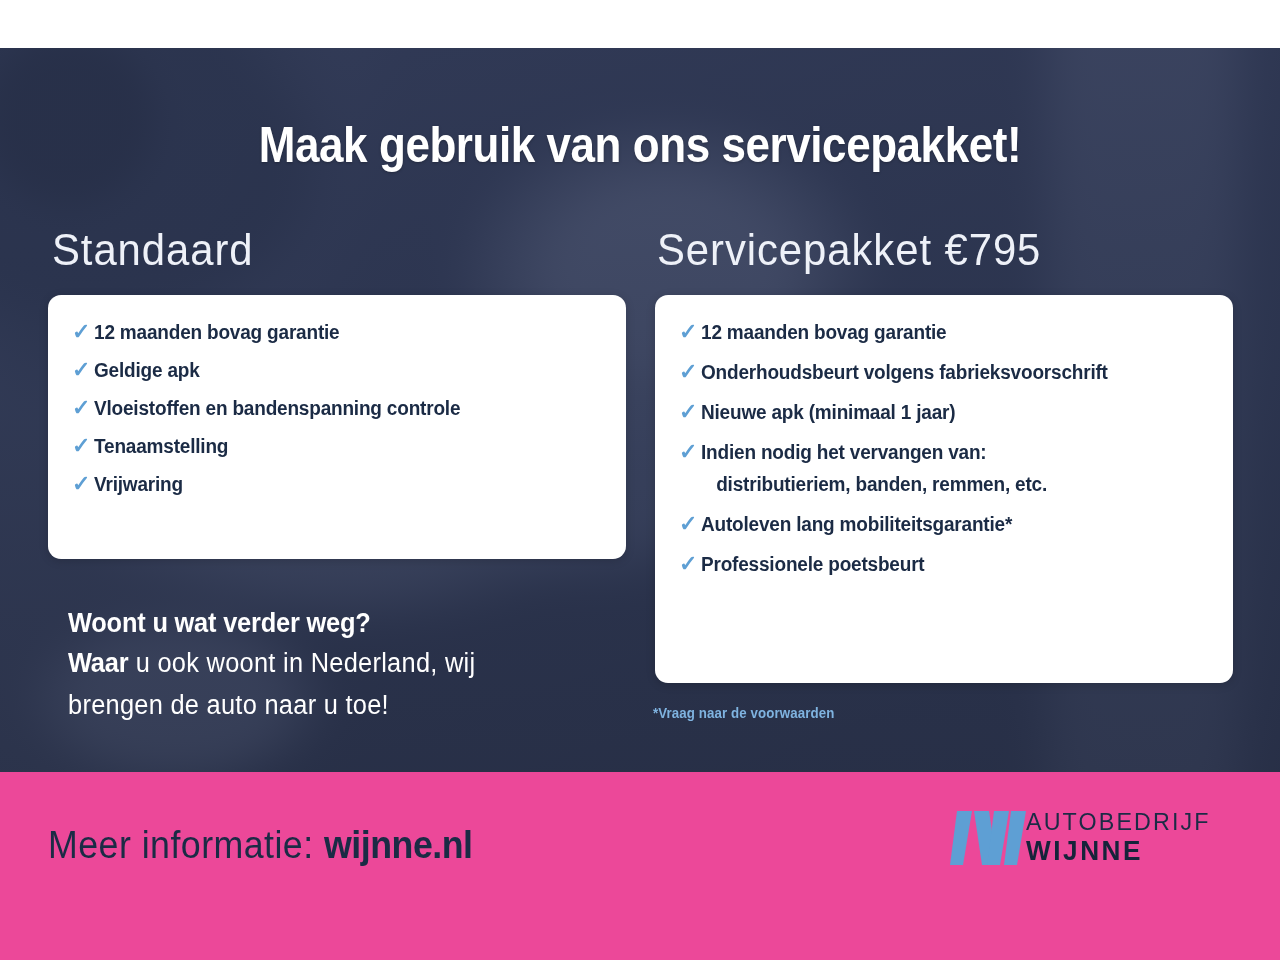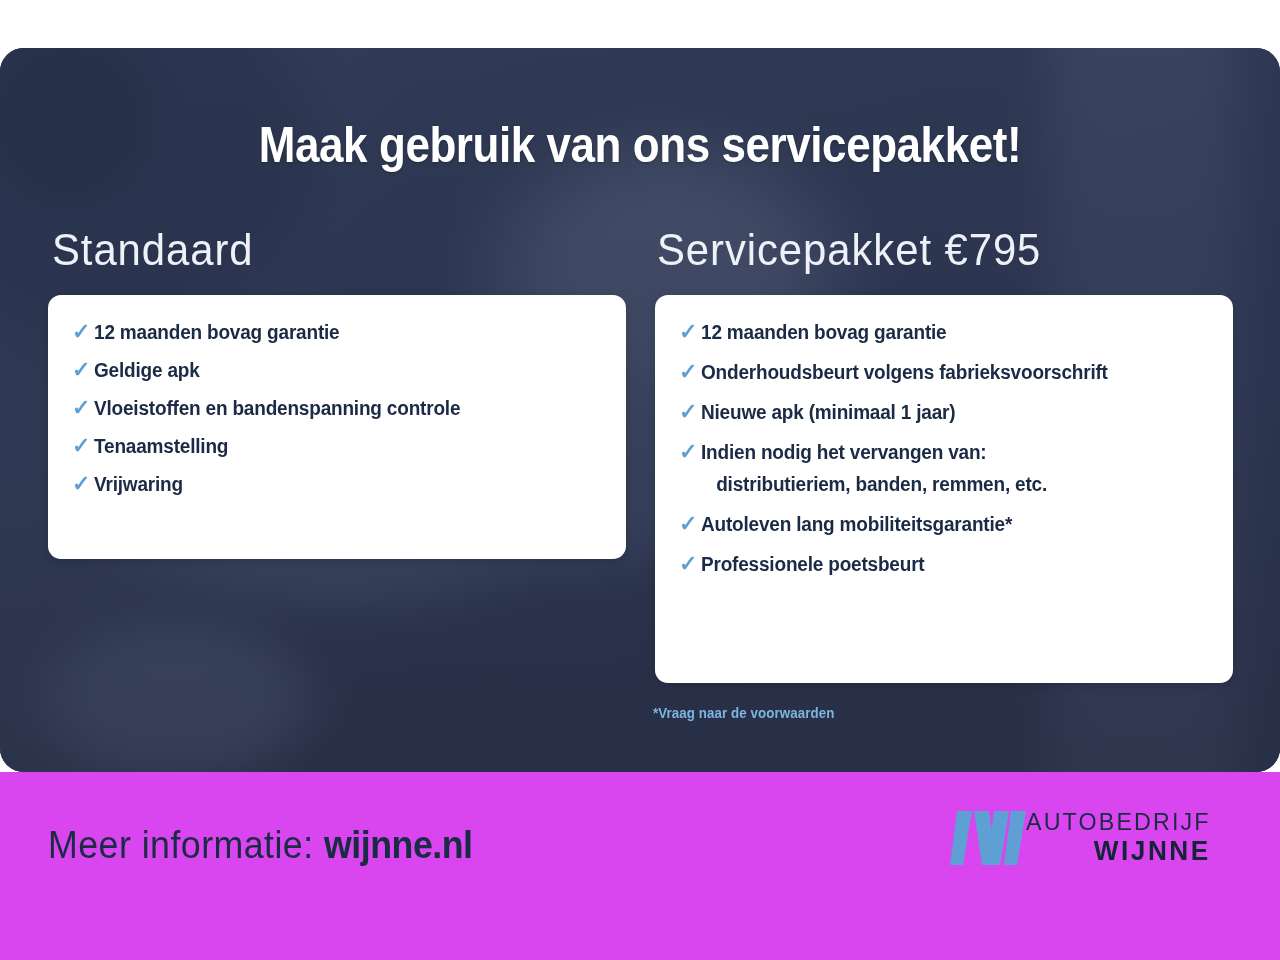--- a/index.html
+++ b/index.html
@@ -21,21 +21,20 @@
 
   
   .hero {
     position: absolute;
     left: 0;
     top: 48px;
     width: 1280px;
     height: 724px;
     overflow: hidden;
     background: #333c57;
-    border-radius: 24px;
   }
 
   
   .hero-photo {
     position: absolute;
     inset: -40px;
     filter: blur(16px);
     opacity: 1;
     background:
       
@@ -175,22 +174,21 @@
     transform-origin: 0 50%;
   }
 
   
   .footer {
     position: absolute;
     left: 0;
     top: 772px;
     width: 1280px;
     height: 188px;
-    background: #d946ef;
-    text-align: right;
+    background: #ec4899;
   }
 
   .footer-text {
     position: absolute;
     left: 48px;
     top: 52px;
     font-size: 38px;
     font-weight: 300;
     color: #1b2b45;
     letter-spacing: .5px;
@@ -309,20 +307,24 @@
           </div>
 
           <div class="feature">
             <span class="check">✓</span>
             <span class="feature-text">Professionele poetsbeurt</span>
           </div>
 
         </div>
       </div>
 
+      <div class="promo">
+        <div class="promo-title">Woont u wat verder weg?</div>
+        <div class="promo-body"><b>Waar</b><span> u ook woont in Nederland, wij brengen de auto naar u toe!</span></div>
+      </div>
 
       <div class="footnote">*Vraag naar de voorwaarden</div>
 
     </div>
   </div>
 
   <div class="footer">
 
     <div class="footer-text"><span>Meer informatie:</span> <b>wijnne.nl</b></div>
 

